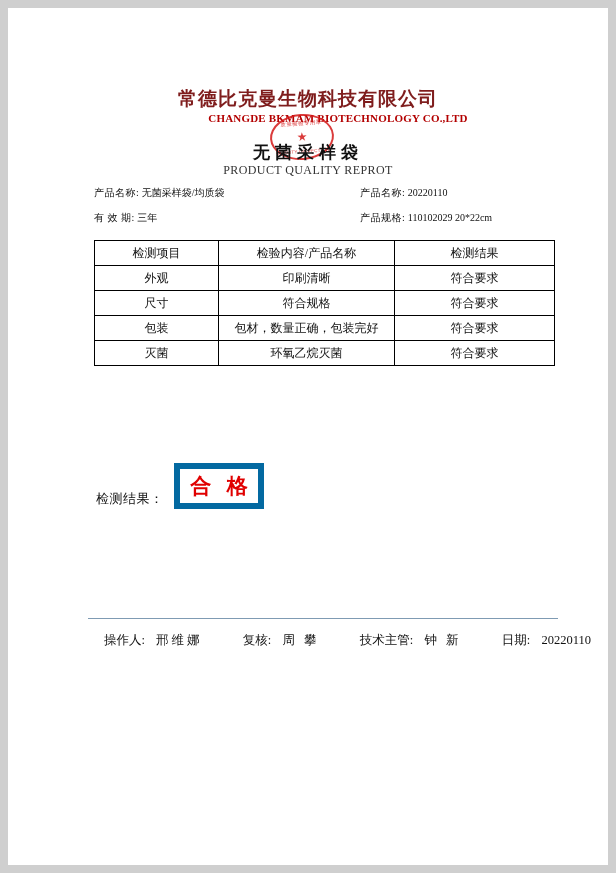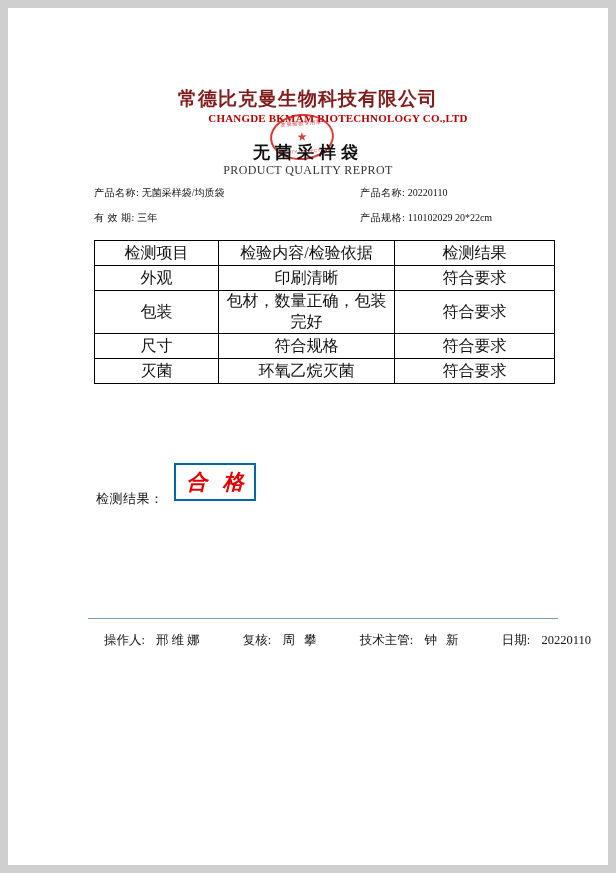--- a/index.html
+++ b/index.html
@@ -157,21 +157,21 @@
     top: 232px;
     width: 460px;
     border-collapse: collapse;
     table-layout: fixed;
   }
   table.qc td {
     border: 1px solid #000000;
     height: 24px;
     text-align: center;
     vertical-align: middle;
-    font-size: 16px;
+    font-size: 12px;
     color: #111;
     padding: 0 2px;
   }
   .col-a { width: 124px; }
   .col-b { width: 176px; }
   .col-c { width: 160px; }
 
   
   .result-label {
     position: absolute;
@@ -180,25 +180,24 @@
     font-size: 13px;
     color: #111;
     letter-spacing: 0.5px;
   }
   .result-box {
     position: absolute;
     left: 166px;
     top: 455px;
     width: 78px;
     height: 34px;
-    border: 2px solid #0369a1;
+    border: 6px solid #0369a1;
     display: flex;
     align-items: center;
     justify-content: center;
-    font-style: italic;
   }
   .result-box span {
     font-family: "DejaVu Serif", serif;
     font-weight: bold;
     font-size: 21px;
     color: #e00000;
     letter-spacing: 4px;
     padding-left: 4px;
   }
 
@@ -272,36 +271,36 @@
 
     <table class="qc">
       <colgroup>
         <col class="col-a">
           <col class="col-b">
           <col class="col-c">
       </colgroup>
       <tbody>
         <tr>
           <td>检测项目</td>
-          <td>检验内容/检验依据</td>
+          <td>检验内容/产品名称</td>
           <td>检测结果</td>
         </tr>
         <tr>
           <td>外观</td>
           <td>印刷清晰</td>
           <td>符合要求</td>
         </tr>
         <tr>
+          <td>尺寸</td>
+          <td>符合规格</td>
+          <td>符合要求</td>
+        </tr>
+        <tr>
           <td>包装</td>
           <td>包材，数量正确，包装完好</td>
-          <td>符合要求</td>
-        </tr>
-        <tr>
-          <td>尺寸</td>
-          <td>符合规格</td>
           <td>符合要求</td>
         </tr>
         <tr>
           <td>灭菌</td>
           <td>环氧乙烷灭菌</td>
           <td>符合要求</td>
         </tr>
       </tbody>
     </table>
 

